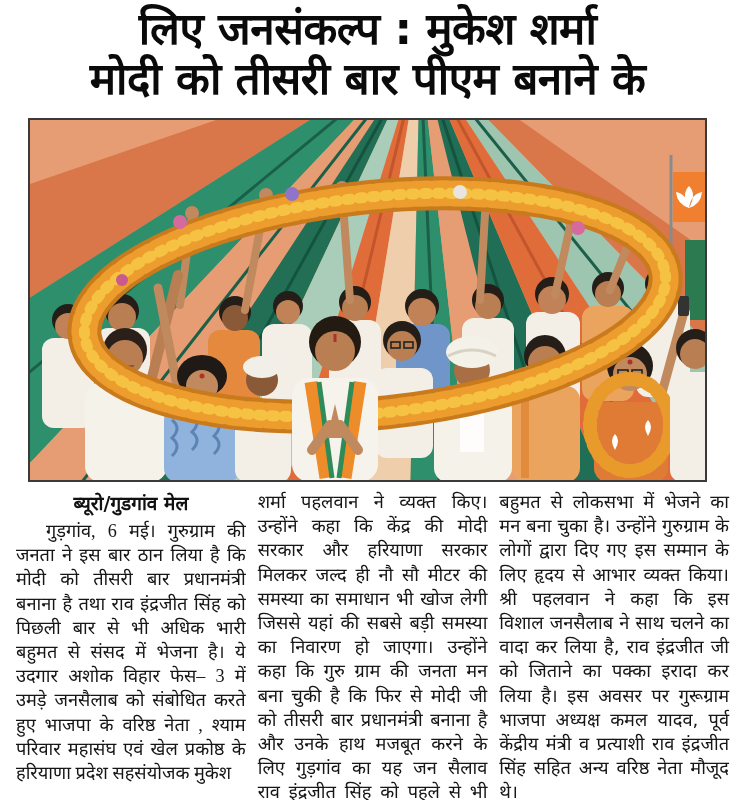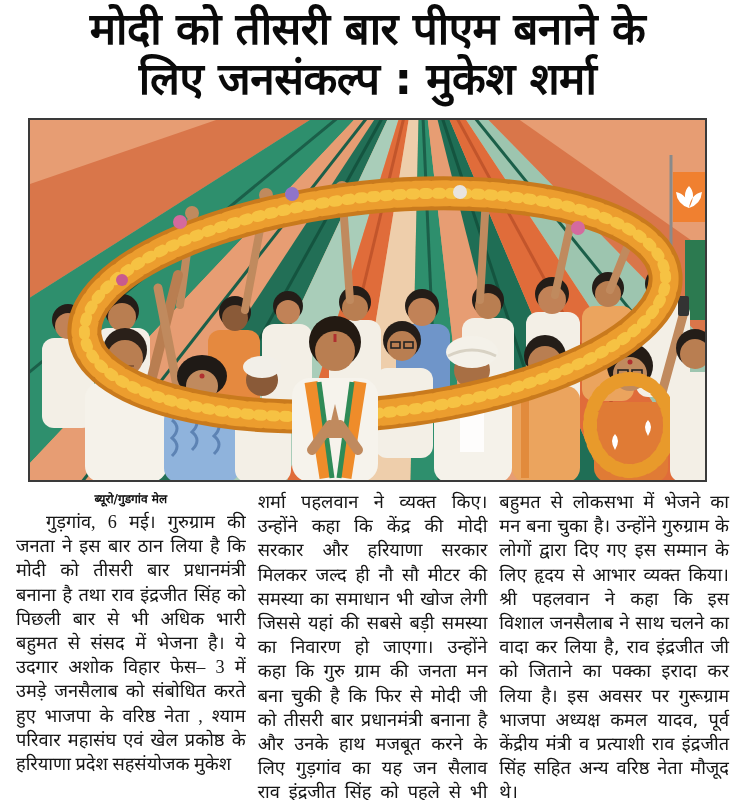--- a/index.html
+++ b/index.html
@@ -29,43 +29,43 @@
   }
   .photo-frame svg{display:block;}
   .cols{
     display:flex;
     gap:12px;
     margin:4px 6px 0 16px;
   }
   .col{flex:1;min-width:0;}
   .byline{
     font-weight:bold;
-    font-size:12px;
+    font-size:19px;
     text-align:center;
     margin:0 0 3px 0;
     color:#101010;
   }
   .para{
     margin:0;
     font-size:18.2px;
     line-height:24.2px;
     text-align:justify;
     color:#151515;
   }
   .para.indent{text-indent:30px;font-family:Liberation Serif, serif;}
   .col-2 .para, .col-3 .para{margin-top:0;}
 </style>
 </head>
 <body>
 
 <div class="page">
 
   <h1 class="headline">
+    <span class="hl">लिए जनसंकल्प  : मुकेश शर्मा</span>
     <span class="hl">मोदी को तीसरी बार पीएम बनाने के</span>
-    <span class="hl">लिए जनसंकल्प  : मुकेश शर्मा</span>
   </h1>
 
   <figure class="photo-frame" style="margin-block:0;margin-inline:auto;margin-top:14px;margin-bottom:8px;" aria-label="राजनीतिक रैली का फोटो: नारंगी-हरे धारीदार पंडाल के नीचे भाजपा कार्यकर्ताओं की भीड़ एक विशाल गेंदे के फूलों की माला उठाए हुए; बीच में तिरंगा दुपट्टा पहने नेता हाथ जोड़े खड़े हैं, साथ में पगड़ीधारी वरिष्ठ नेता, नीली साड़ी में महिला और भाजपा कमल ध्वज">
     <svg width="675" height="360" viewBox="0 0 675 360">
 
       <g>
         <rect x="0" y="0" width="675" height="360" fill="#e79d73"></rect>
         <polygon points="390,-70 -280,160 -240,330" fill="#d9764a"></polygon>
         <polygon points="390,-70 -240,330 -120,470" fill="#2e8f6d"></polygon>
         <polygon points="390,-70 -120,470 -10,540" fill="#e79d73"></polygon>

